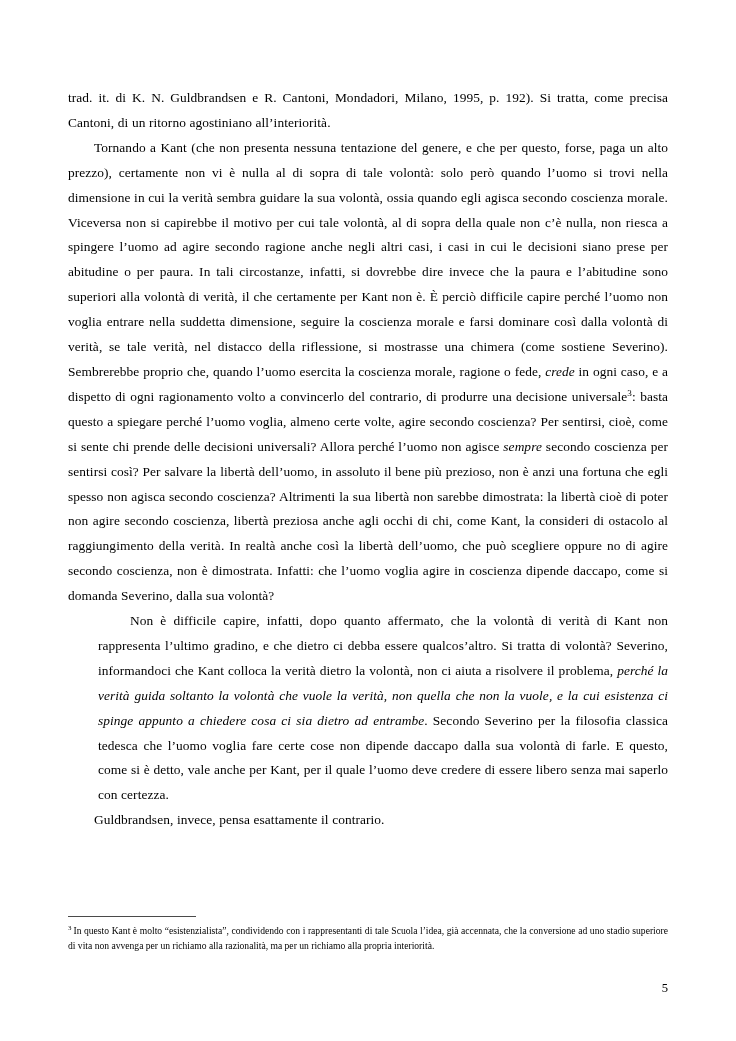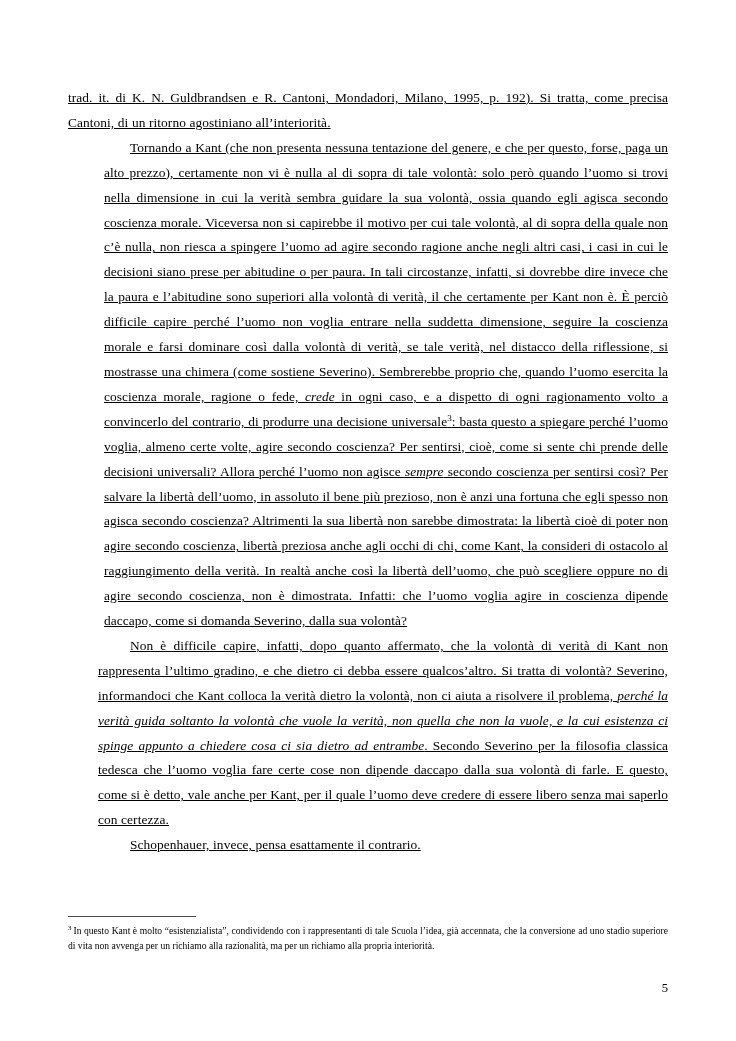--- a/index.html
+++ b/index.html
@@ -17,34 +17,32 @@
     height: 1041px;
     background: #ffffff;
     overflow: hidden;
     box-sizing: border-box;
   }
   .text-block {
     position: absolute;
     left: 68px;
     top: 86px;
     width: 600px;
-    text-decoration: underline;
   }
   p.para {
     margin: 0;
     text-align: justify;
     text-justify: inter-word;
     font-size: 13.4px;
     line-height: 24.9px;
     letter-spacing: 0.005em;
     word-spacing: 0.01em;
   }
   p.indented {
     text-indent: 26px;
-    margin-left: 36px;
   }
   p.indented-wide {
     text-indent: 32px;
     margin-left: 30px;
   }
   .ital {
     font-style: italic;
   }
   sup.fn-ref {
     font-size: 0.68em;
@@ -87,21 +85,21 @@
 </style>
 </head>
 <body>
 
 <div class="page">
 
   <div class="text-block">
     <p class="para" id="para-citation"><span>trad. it. di K. N. Guldbrandsen e R. Cantoni, Mondadori, Milano, 1995, p. 192). Si tratta, come precisa Cantoni, di un ritorno agostiniano all’interiorità.</span></p>
     <p class="para indented" id="para-kant"><span>Tornando a Kant (che non presenta nessuna tentazione del genere, e che per questo, forse, paga un alto prezzo), certamente non vi è nulla al di sopra di tale volontà: solo però quando l’uomo si trovi nella dimensione in cui la verità sembra guidare la sua volontà, ossia quando egli agisca secondo coscienza morale. Viceversa non si capirebbe il motivo per cui tale volontà, al di sopra della quale non c’è nulla, non riesca a spingere l’uomo ad agire secondo ragione anche negli altri casi, i casi in cui le decisioni siano prese per abitudine o per paura. In tali circostanze, infatti, si dovrebbe dire invece che la paura e l’abitudine sono superiori alla volontà di verità, il che certamente per Kant non è. È perciò difficile capire perché l’uomo non voglia entrare nella suddetta dimensione, seguire la coscienza morale e farsi dominare così dalla volontà di verità, se tale verità, nel distacco della riflessione, si mostrasse una chimera (come sostiene Severino). Sembrerebbe proprio che, quando l’uomo esercita la coscienza morale, ragione o fede, </span><em class="ital">crede</em><span> in ogni caso, e a dispetto di ogni ragionamento volto a convincerlo del contrario, di produrre una decisione universale</span><sup class="fn-ref">3</sup><span>: basta questo a spiegare perché l’uomo voglia, almeno certe volte, agire secondo coscienza? Per sentirsi, cioè, come si sente chi prende delle decisioni universali? Allora perché l’uomo non agisce </span><em class="ital">sempre</em><span> secondo coscienza per sentirsi così? Per salvare la libertà dell’uomo, in assoluto il bene più prezioso, non è anzi una fortuna che egli spesso non agisca secondo coscienza? Altrimenti la sua libertà non sarebbe dimostrata: la libertà cioè di poter non agire secondo coscienza, libertà preziosa anche agli occhi di chi, come Kant, la consideri di ostacolo al raggiungimento della verità. In realtà anche così la libertà dell’uomo, che può scegliere oppure no di agire secondo coscienza, non è dimostrata. Infatti: che l’uomo voglia agire in coscienza dipende daccapo, come si domanda Severino, dalla sua volontà?</span></p>
     <p class="para indented-wide" id="para-severino"><span>Non è difficile capire, infatti, dopo quanto affermato, che la volontà di verità di Kant non rappresenta l’ultimo gradino, e che dietro ci debba essere qualcos’altro. Si tratta di volontà? Severino, informandoci che Kant colloca la verità dietro la volontà, non ci aiuta a risolvere il problema, </span><em class="ital">perché la verità guida soltanto la volontà che vuole la verità, non quella che non la vuole, e la cui esistenza ci spinge appunto a chiedere cosa ci sia dietro ad entrambe</em><span>. Secondo Severino per la filosofia classica tedesca che l’uomo voglia fare certe cose non dipende daccapo dalla sua volontà di farle. E questo, come si è detto, vale anche per Kant, per il quale l’uomo deve credere di essere libero senza mai saperlo con certezza.</span></p>
-    <p class="para indented" id="para-schopenhauer"><span>Schopenhauer, invece, pensa esattamente il contrario.</span></p>
+    <p class="para indented" id="para-schopenhauer"><span>Guldbrandsen, invece, pensa esattamente il contrario.</span></p>
   </div>
 
   <div class="footnote-area">
     <div class="footnote-rule"></div>
     <p class="footnote" id="footnote-3"><sup class="fn-num">3</sup><span>In questo Kant è molto “esistenzialista”, condividendo con i rappresentanti di tale Scuola l’idea, già accennata, che la conversione ad uno stadio superiore di vita non avvenga per un richiamo alla razionalità, ma per un richiamo alla propria interiorità.</span></p>
   </div>
 
   <div class="page-number">5</div>
 
 </div>

